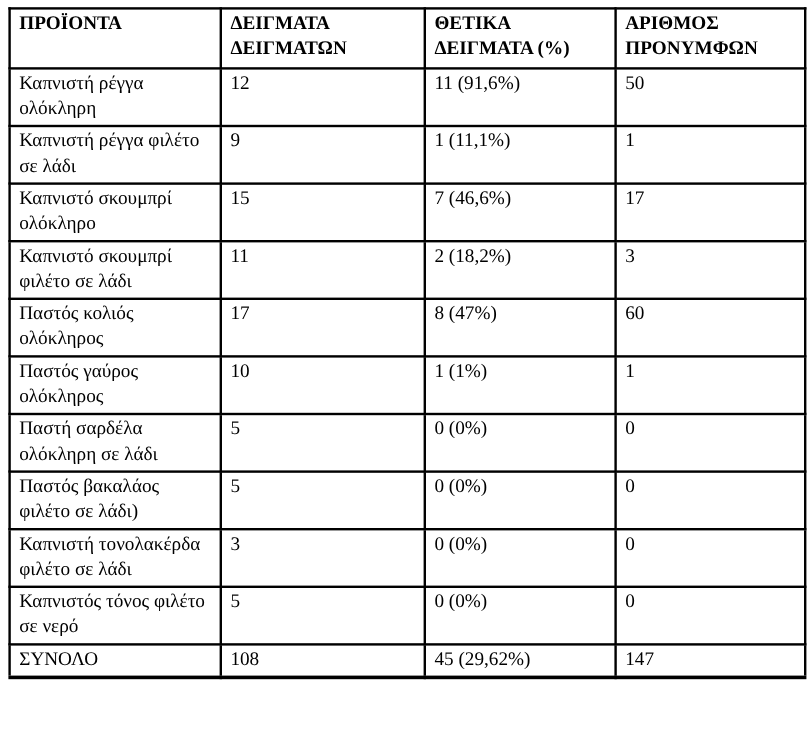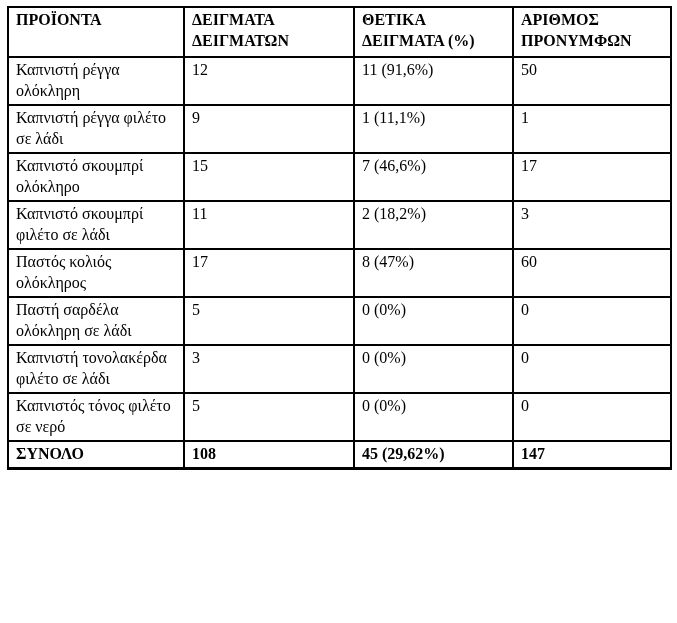--- a/index.html
+++ b/index.html
@@ -37,21 +37,21 @@
     line-height: 21px;
     color: #000000;
     overflow: hidden;
     word-wrap: break-word;
   }
   table.data-table thead th {
     font-weight: bold;
     height: 44px;
   }
   table.data-table tr.total-row td {
-    font-weight: bold;
+    font-weight: normal;
   }
 </style>
 </head>
 <body>
 
 <div class="page">
   <table class="data-table">
     <colgroup>
       <col class="c1">
         <col class="c2">
@@ -91,21 +91,33 @@
         <td>2 (18,2%)</td>
         <td>3</td>
       </tr>
       <tr>
         <td>Παστός κολιός ολόκληρος</td>
         <td>17</td>
         <td>8 (47%)</td>
         <td>60</td>
       </tr>
       <tr>
+        <td>Παστός γαύρος ολόκληρος</td>
+        <td>10</td>
+        <td>1 (1%)</td>
+        <td>1</td>
+      </tr>
+      <tr>
         <td>Παστή σαρδέλα ολόκληρη σε λάδι</td>
+        <td>5</td>
+        <td>0 (0%)</td>
+        <td>0</td>
+      </tr>
+      <tr>
+        <td>Παστός βακαλάος φιλέτο σε λάδι)</td>
         <td>5</td>
         <td>0 (0%)</td>
         <td>0</td>
       </tr>
       <tr>
         <td>Καπνιστή τονολακέρδα φιλέτο σε λάδι</td>
         <td>3</td>
         <td>0 (0%)</td>
         <td>0</td>
       </tr>

